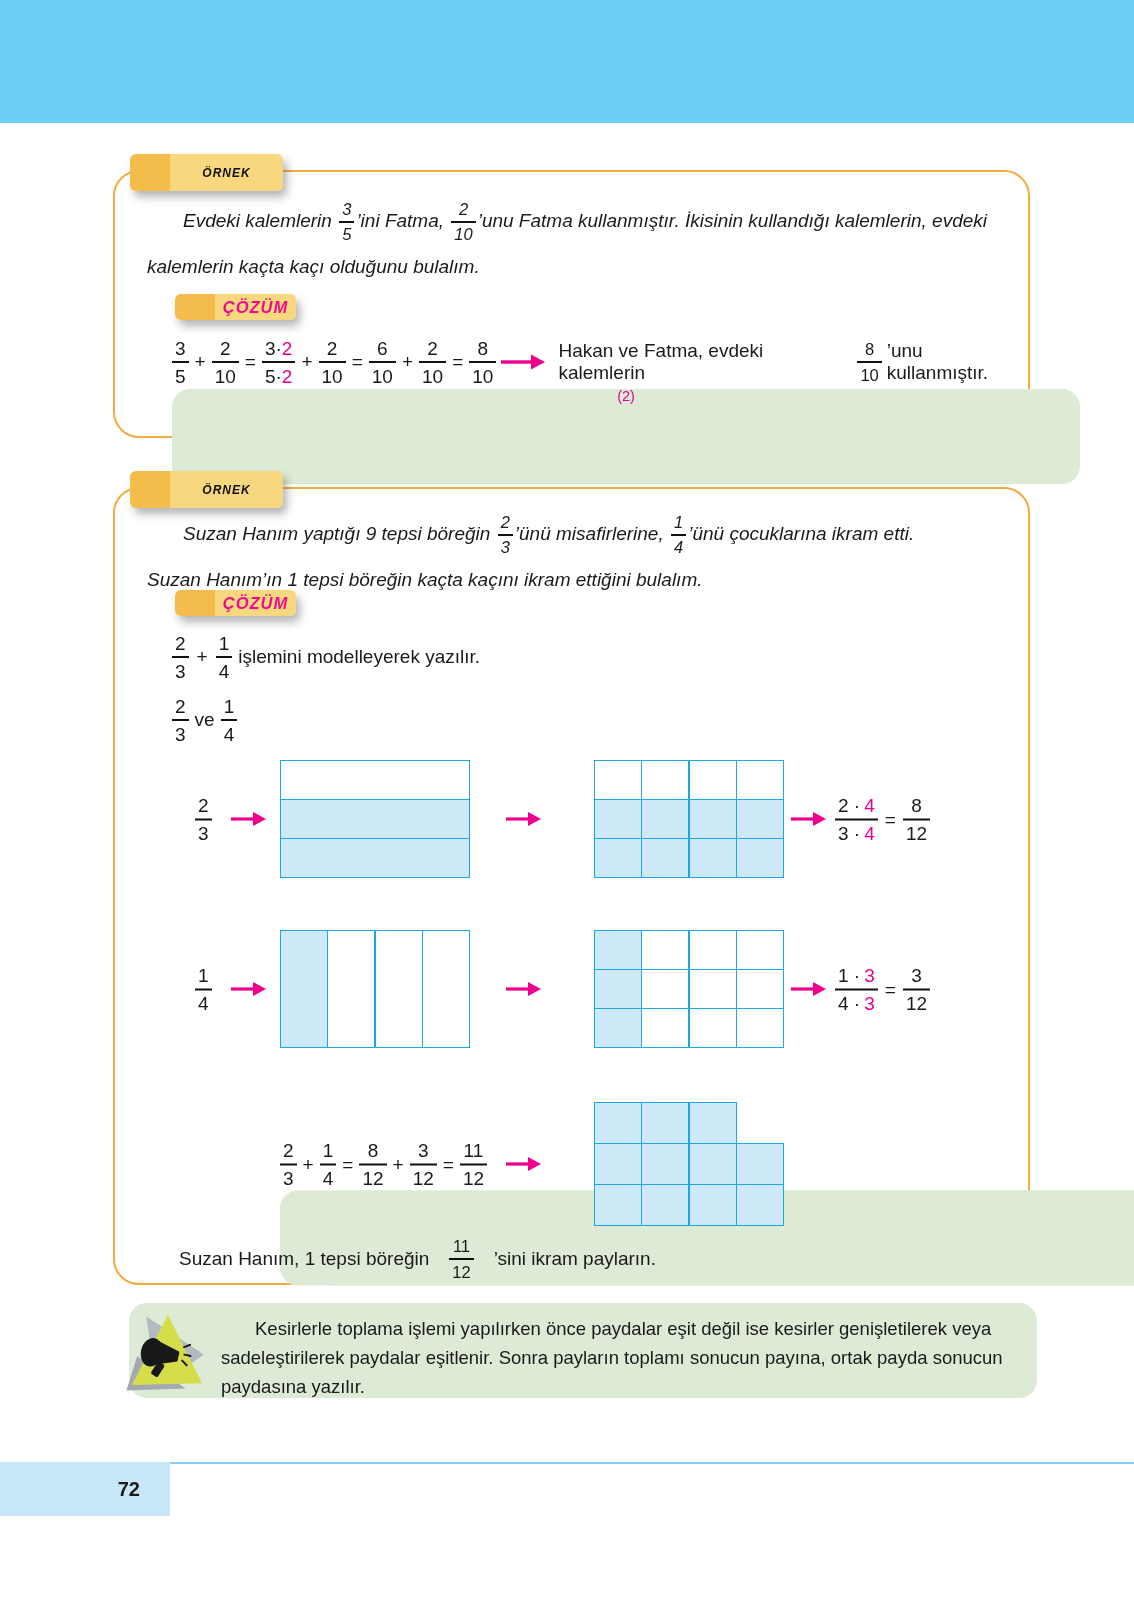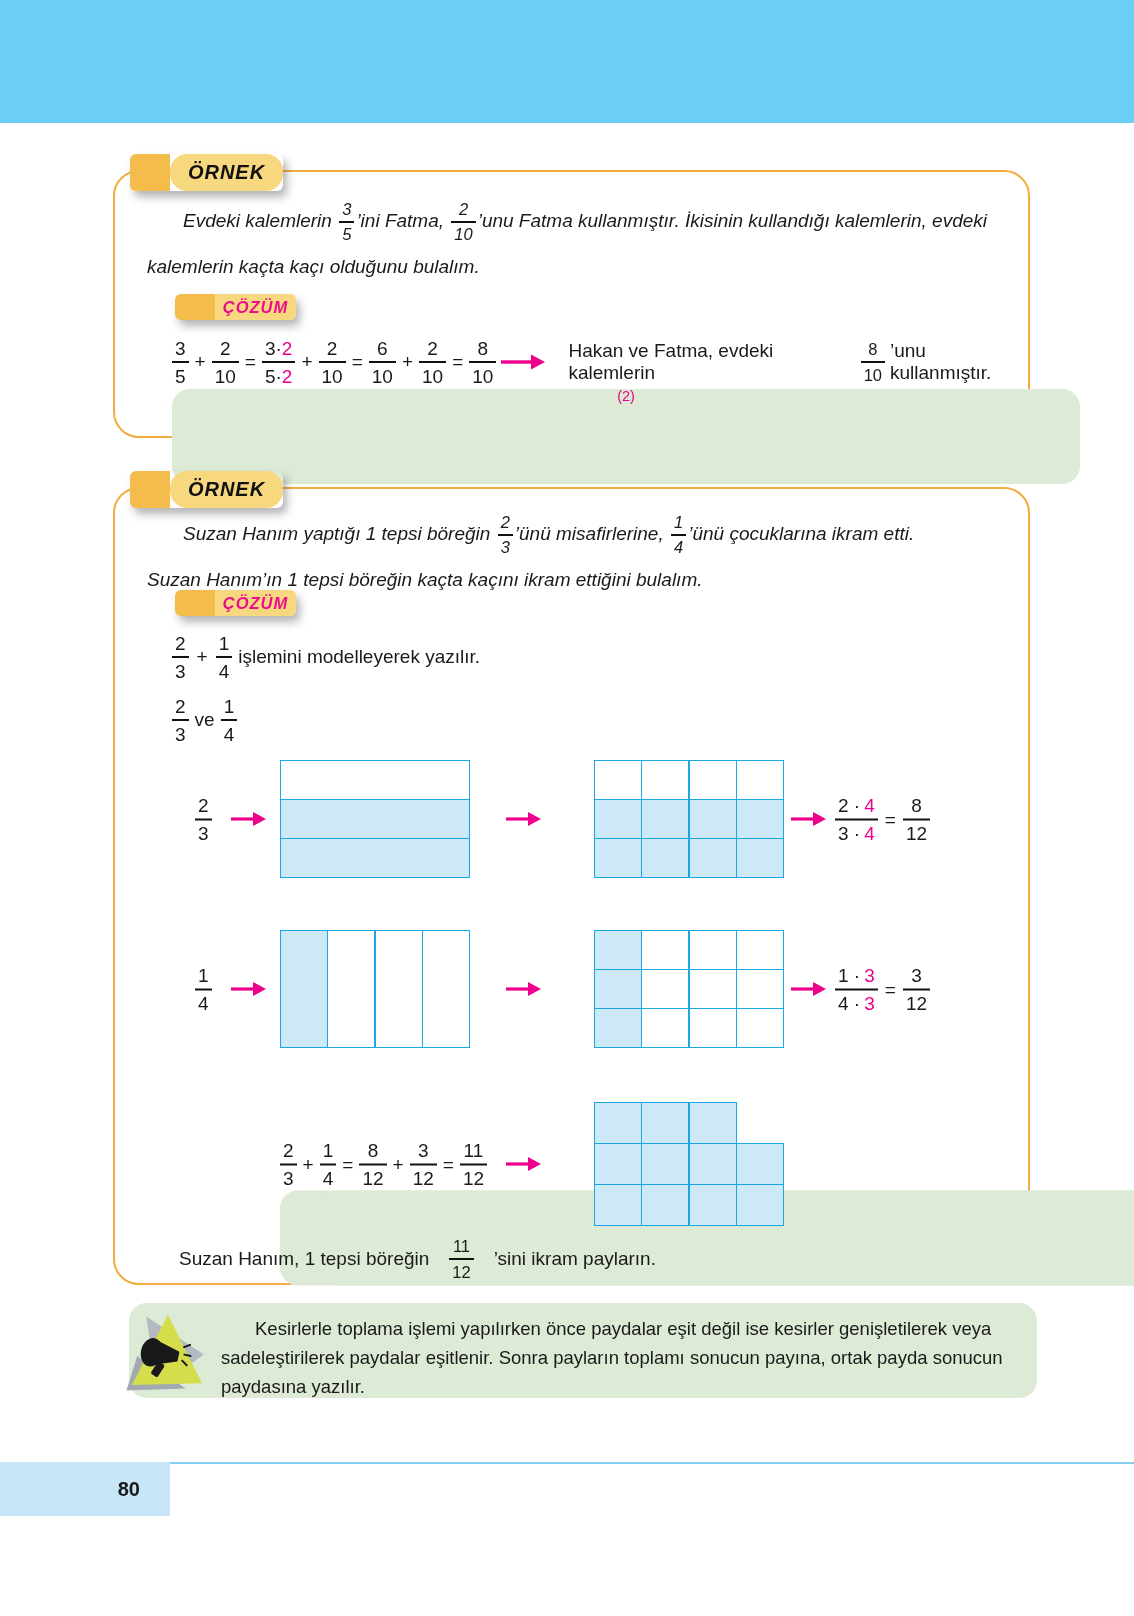--- a/index.html
+++ b/index.html
@@ -18,21 +18,21 @@
   #box1 { top:170px; height:268px; }
   #box2 { top:487px; height:798px; }
 
   
   .tag { position:absolute; display:flex; height:37px; border-radius:6px;
          box-shadow:4px 6px 8px rgba(90,90,90,0.45); overflow:hidden; }
   .tag-fold { width:40px; background:#F3BC4B; }
   .tag-body { flex:1; background:#F8D87F; display:flex; align-items:center; justify-content:center;
               font-weight:bold; font-style:italic; letter-spacing:1px; }
   .tag.ornek { left:15px; top:-18px; width:153px; }
-  .tag.ornek .tag-body { font-size:20px; color:#111;border-radius:17px; }
+  .tag.ornek .tag-body { font-size:12px; color:#111; }
   .tag.cozum { left:60px; top:122px; width:121px; height:26px; }
   .tag.cozum .tag-body { font-size:16.5px; color:#EC0F8B; }
   #box2 .tag.cozum { top:101px; }
 
   
   .problem { position:absolute; left:26px; top:20px; margin:6px; font-style:italic;
              font-size:19px; line-height:46px; text-indent:36px; }
   #box1 .problem { width:880px; }
   #box2 .problem { top:16px; width:780px; }
   .problem .frac { text-indent:0; }
@@ -45,21 +45,21 @@
   .frac .note { position:absolute; top:calc(100% + 3px); left:0; color:#EC008C;
                 font-size:14.5px; font-style:normal; border:none; }
   .frac.inline { font-size:16.5px; margin:0 2px; }
   .pink { color:#EC008C; }
   .mul-gap { margin-left:4px; }
 
   
   .eq-row { position:absolute; display:flex; align-items:center; gap:4px; font-size:19px; }
   #box1 .eq-row { left:57px; top:162px; height:56px; }
   .op { padding:0 2px; }
-  .result-text { display:flex; align-items:center; gap:3px; font-size:19px; margin-left:18px; }
+  .result-text { display:flex; align-items:center; gap:3px; font-size:19px; margin-left:8px; }
   .sol-line { position:absolute; left:57px; display:flex; align-items:center; gap:6px; font-size:19px; height:52px; }
   #line1 { top:142px; }
   #line2 { top:205px; }
 
   
   .model-row { position:absolute; left:0; width:913px; height:118px; }
   .m-center { position:absolute; top:50%; transform:translateY(-50%); }
   .m-label { left:80px; font-size:19px; }
   .m-arrow1 { left:116px; }
   .m-strip { position:absolute; left:165px; top:0; width:190px; height:118px; }
@@ -172,21 +172,21 @@
       </span>
   </div>
 </section>
 
 <section class="example-box" id="box2">
   <div class="tag ornek">
     <span class="tag-fold"></span>
     <span class="tag-body">ÖRNEK</span>
   </div>
 
-  <p class="problem"><span>Suzan Hanım yaptığı 1 tepsi böreğin</span>
+  <p class="problem"><span>Suzan Hanım yaptığı 9 tepsi böreğin</span>
     <span class="frac inline">
         <span class="num">2</span>
         <span class="den">3</span>
       </span><span>’ünü misafirlerine,</span>
     <span class="frac inline">
         <span class="num">1</span>
         <span class="den">4</span>
       </span><span>’ünü çocuklarına ikram etti. Suzan Hanım’ın 1 tepsi böreğin kaçta kaçını ikram ettiğini bulalım.</span></p>
 
   <div class="tag cozum">
@@ -391,14 +391,14 @@
       <path d="M68,44 l6,-4"></path>
       <path d="M70,52 l7,0"></path>
       <path d="M69,59 l6,4"></path>
     </g>
   </svg>
   <p class="note-text">Kesirlerle toplama işlemi yapılırken önce paydalar eşit değil ise kesirler genişletilerek veya sadeleştirilerek paydalar eşitlenir. Sonra payların toplamı sonucun payına, ortak payda sonucun paydasına yazılır.</p>
 </div>
 
 <div class="pageline"></div>
 <div class="pagebar">
-  <span>80</span>
+  <span>72</span>
 </div>
 
 </body></html>

